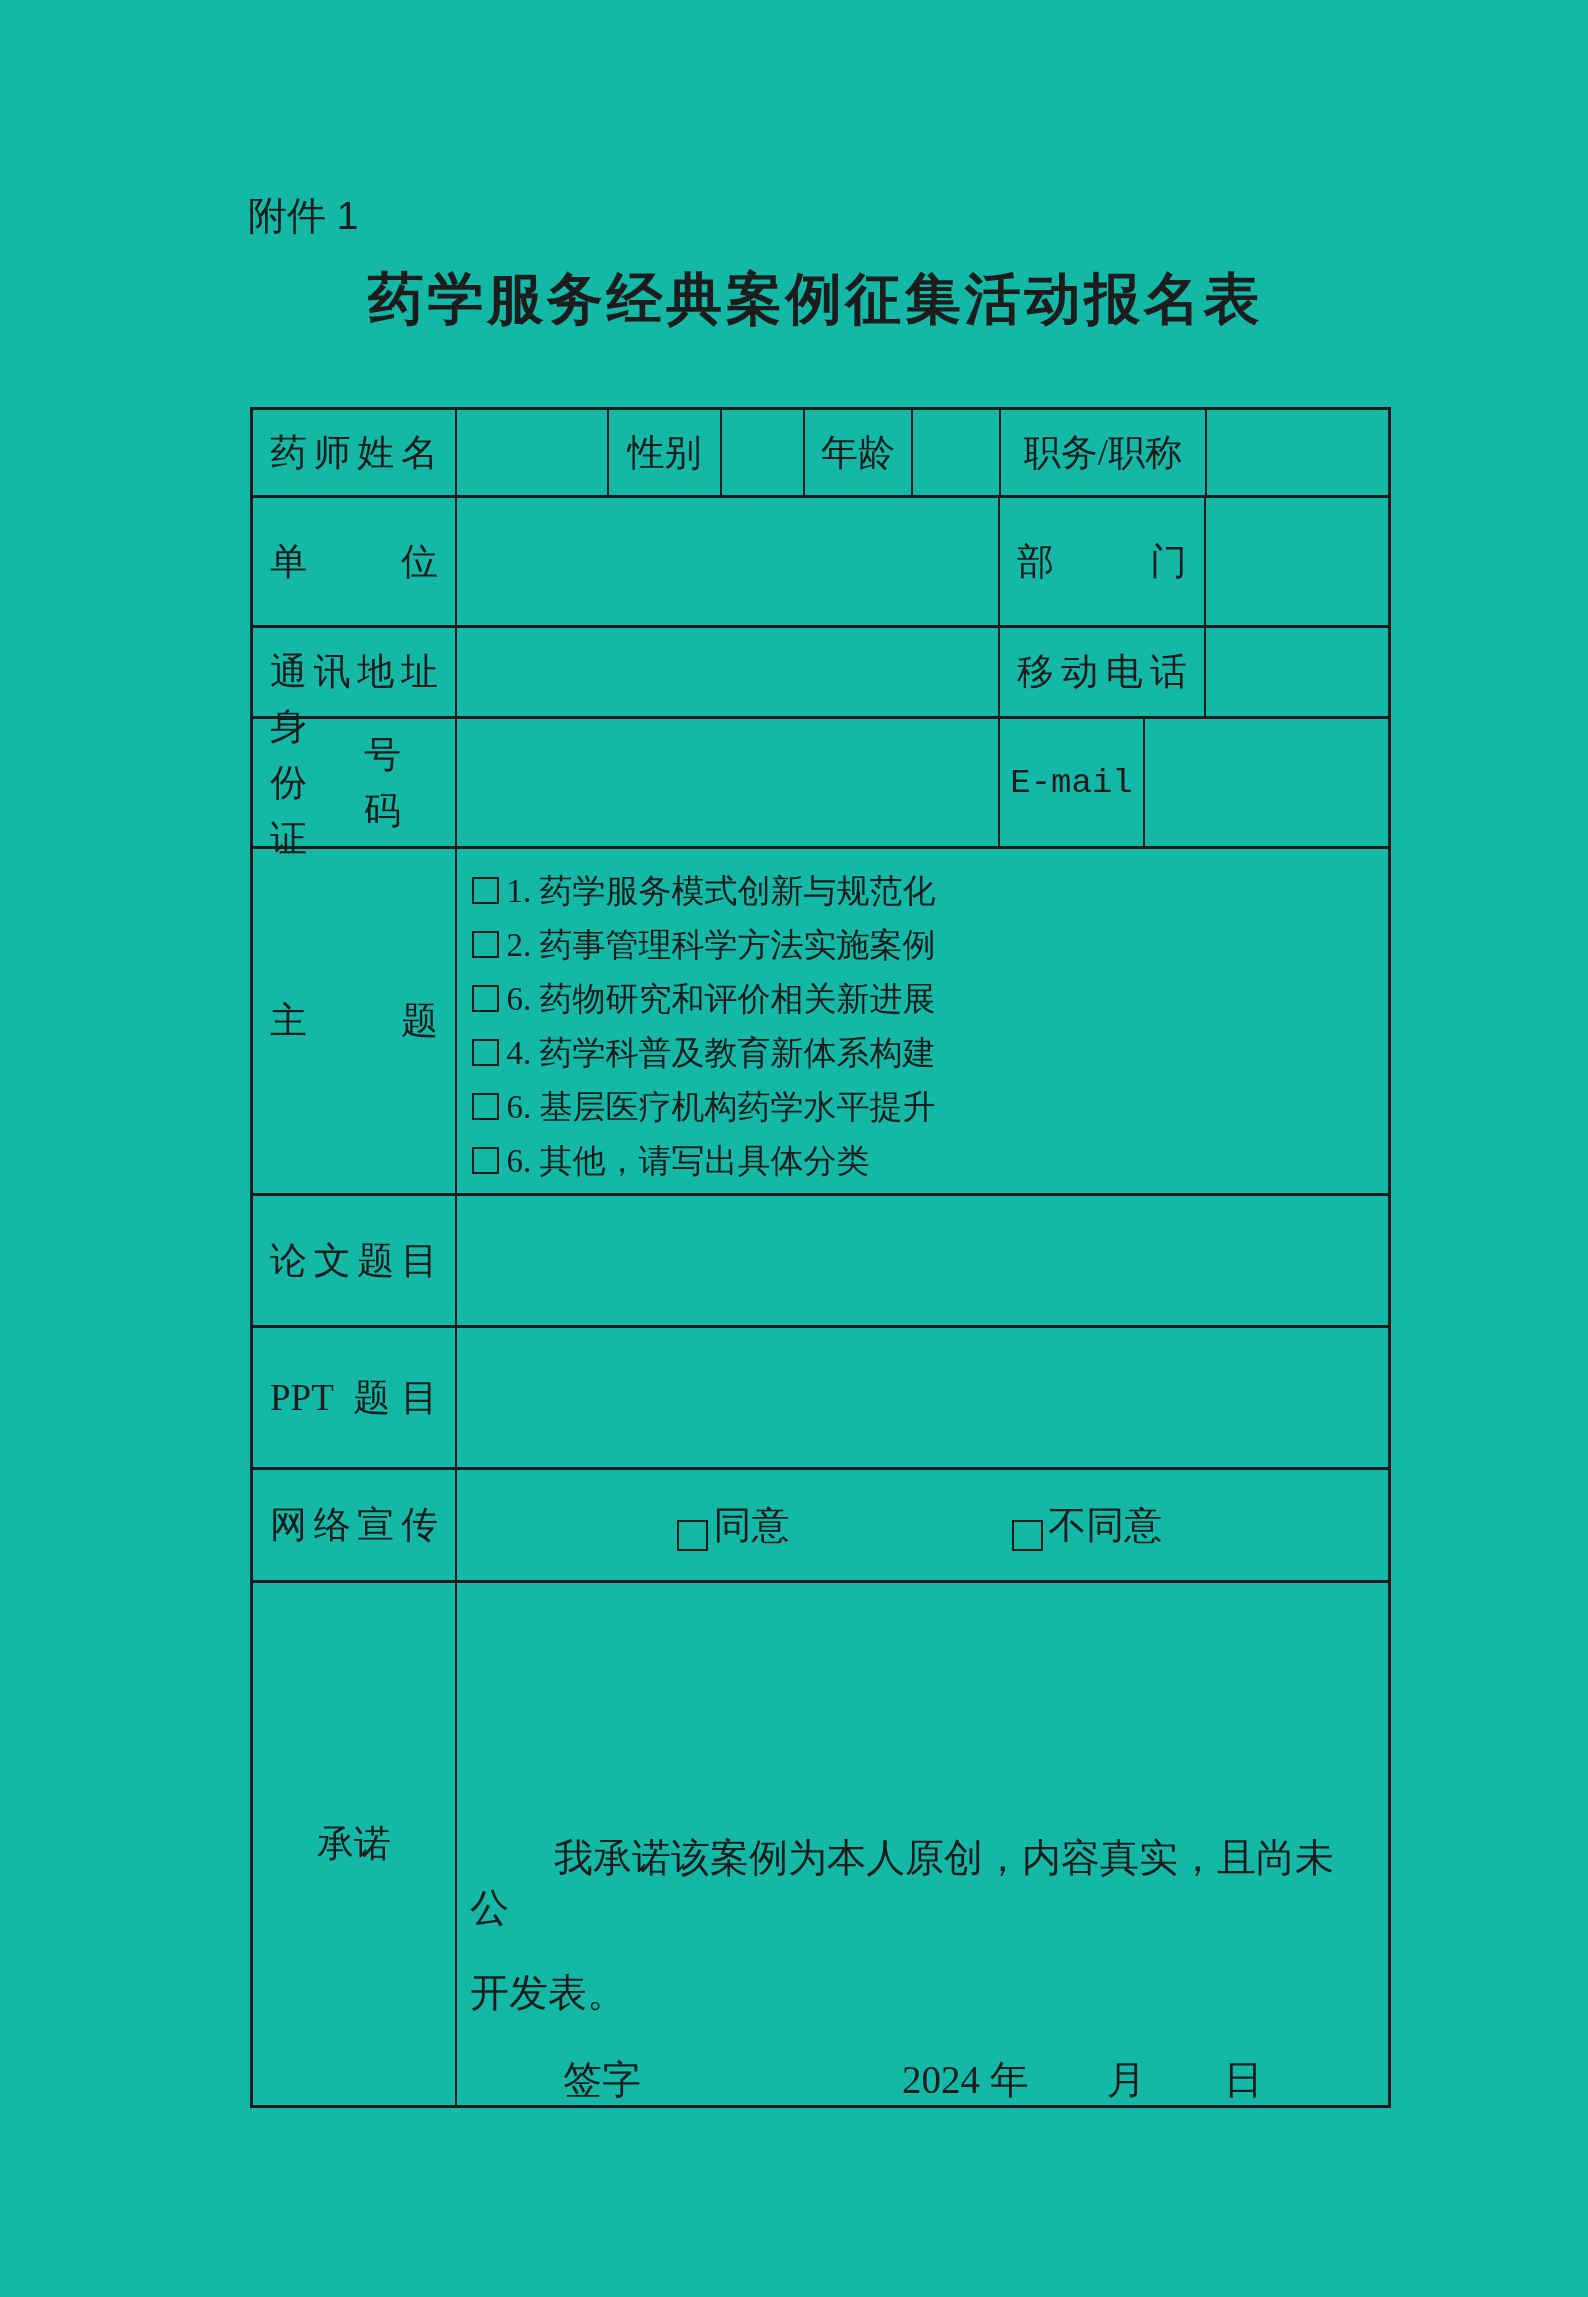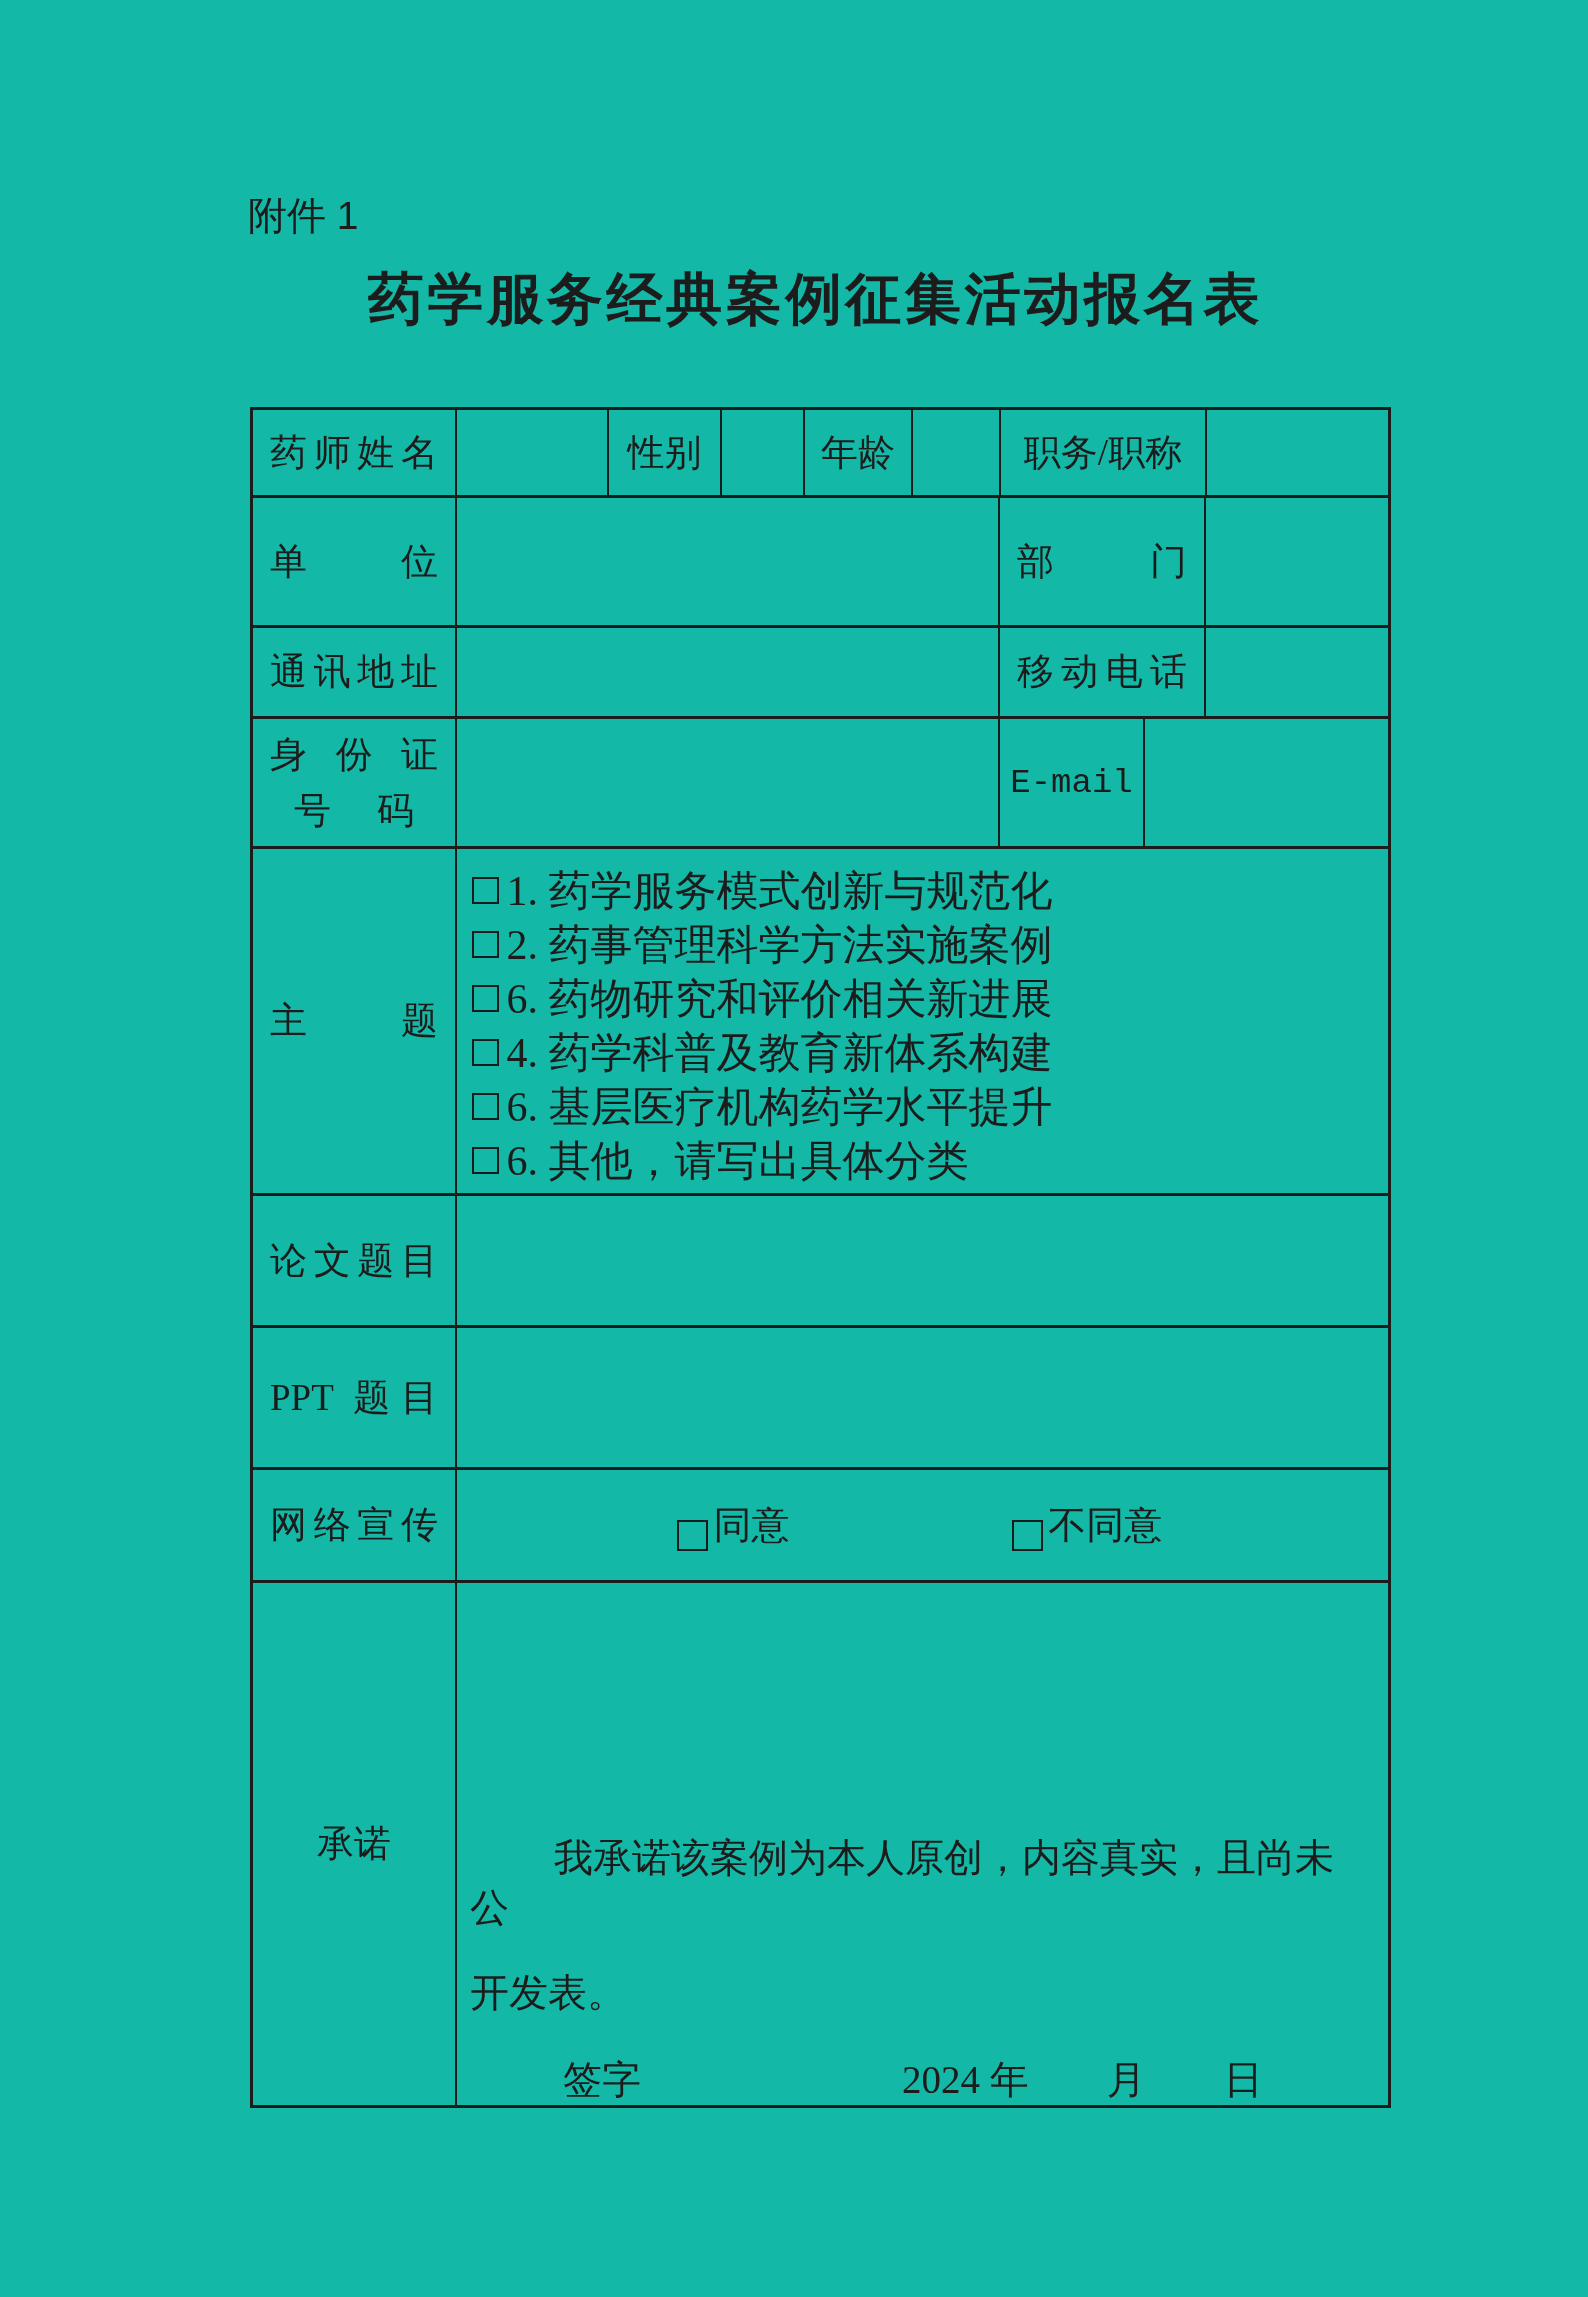--- a/index.html
+++ b/index.html
@@ -52,32 +52,32 @@
   .r3{height:88px;}
   .r4{height:127px;}
   .r5{height:344px;}
   .r6{height:129px;}
   .r7{height:139px;}
   .r8{height:110px;}
   .r9{height:522px;}
   .lbl{font-size:37px;padding:0 17px;}
   .lbl .just{display:block;width:100%;text-align:justify;text-align-last:justify;}
   .lbl-center{justify-content:center;font-size:37px;padding:0 5.6px;text-align:center;}
-  .lbl-col{flex-direction:column;justify-content:center;padding:0 17px;font-size:37px;}
+  .lbl-col{flex-direction:row;justify-content:center;padding:0 17px;font-size:37px;}
   .lbl-col .just{display:block;width:100%;text-align:justify;text-align-last:justify;line-height:56px;}
   .lbl-col .just.narrow{padding:0 24px;box-sizing:border-box;}
   .email-lbl{
     justify-content:center;
     font-family:"Liberation Mono","DejaVu Sans Mono",monospace;
     font-size:34px;
   }
   
   .theme-cell{align-items:flex-start;}
   .cb-list{padding:15px 9.3px 0 15px;width:100%;}
-  .cb-item{display:flex;align-items:flex-start;font-size:42px;line-height:54px;}
+  .cb-item{display:flex;align-items:flex-start;font-size:33px;line-height:54px;}
   .cb-box{
     flex:0 0 auto;
     width:23px;height:23px;
     border:2.8px solid #1c1c1c;
     margin:13px 7.5px 0 0;
   }
   
   .pub-content{display:flex;align-items:center;font-size:38px;}
   .pub-group{display:flex;align-items:flex-end;}
   .pub-group .cb-box{width:27px;height:27px;margin:0 5.6px 0 0;}

